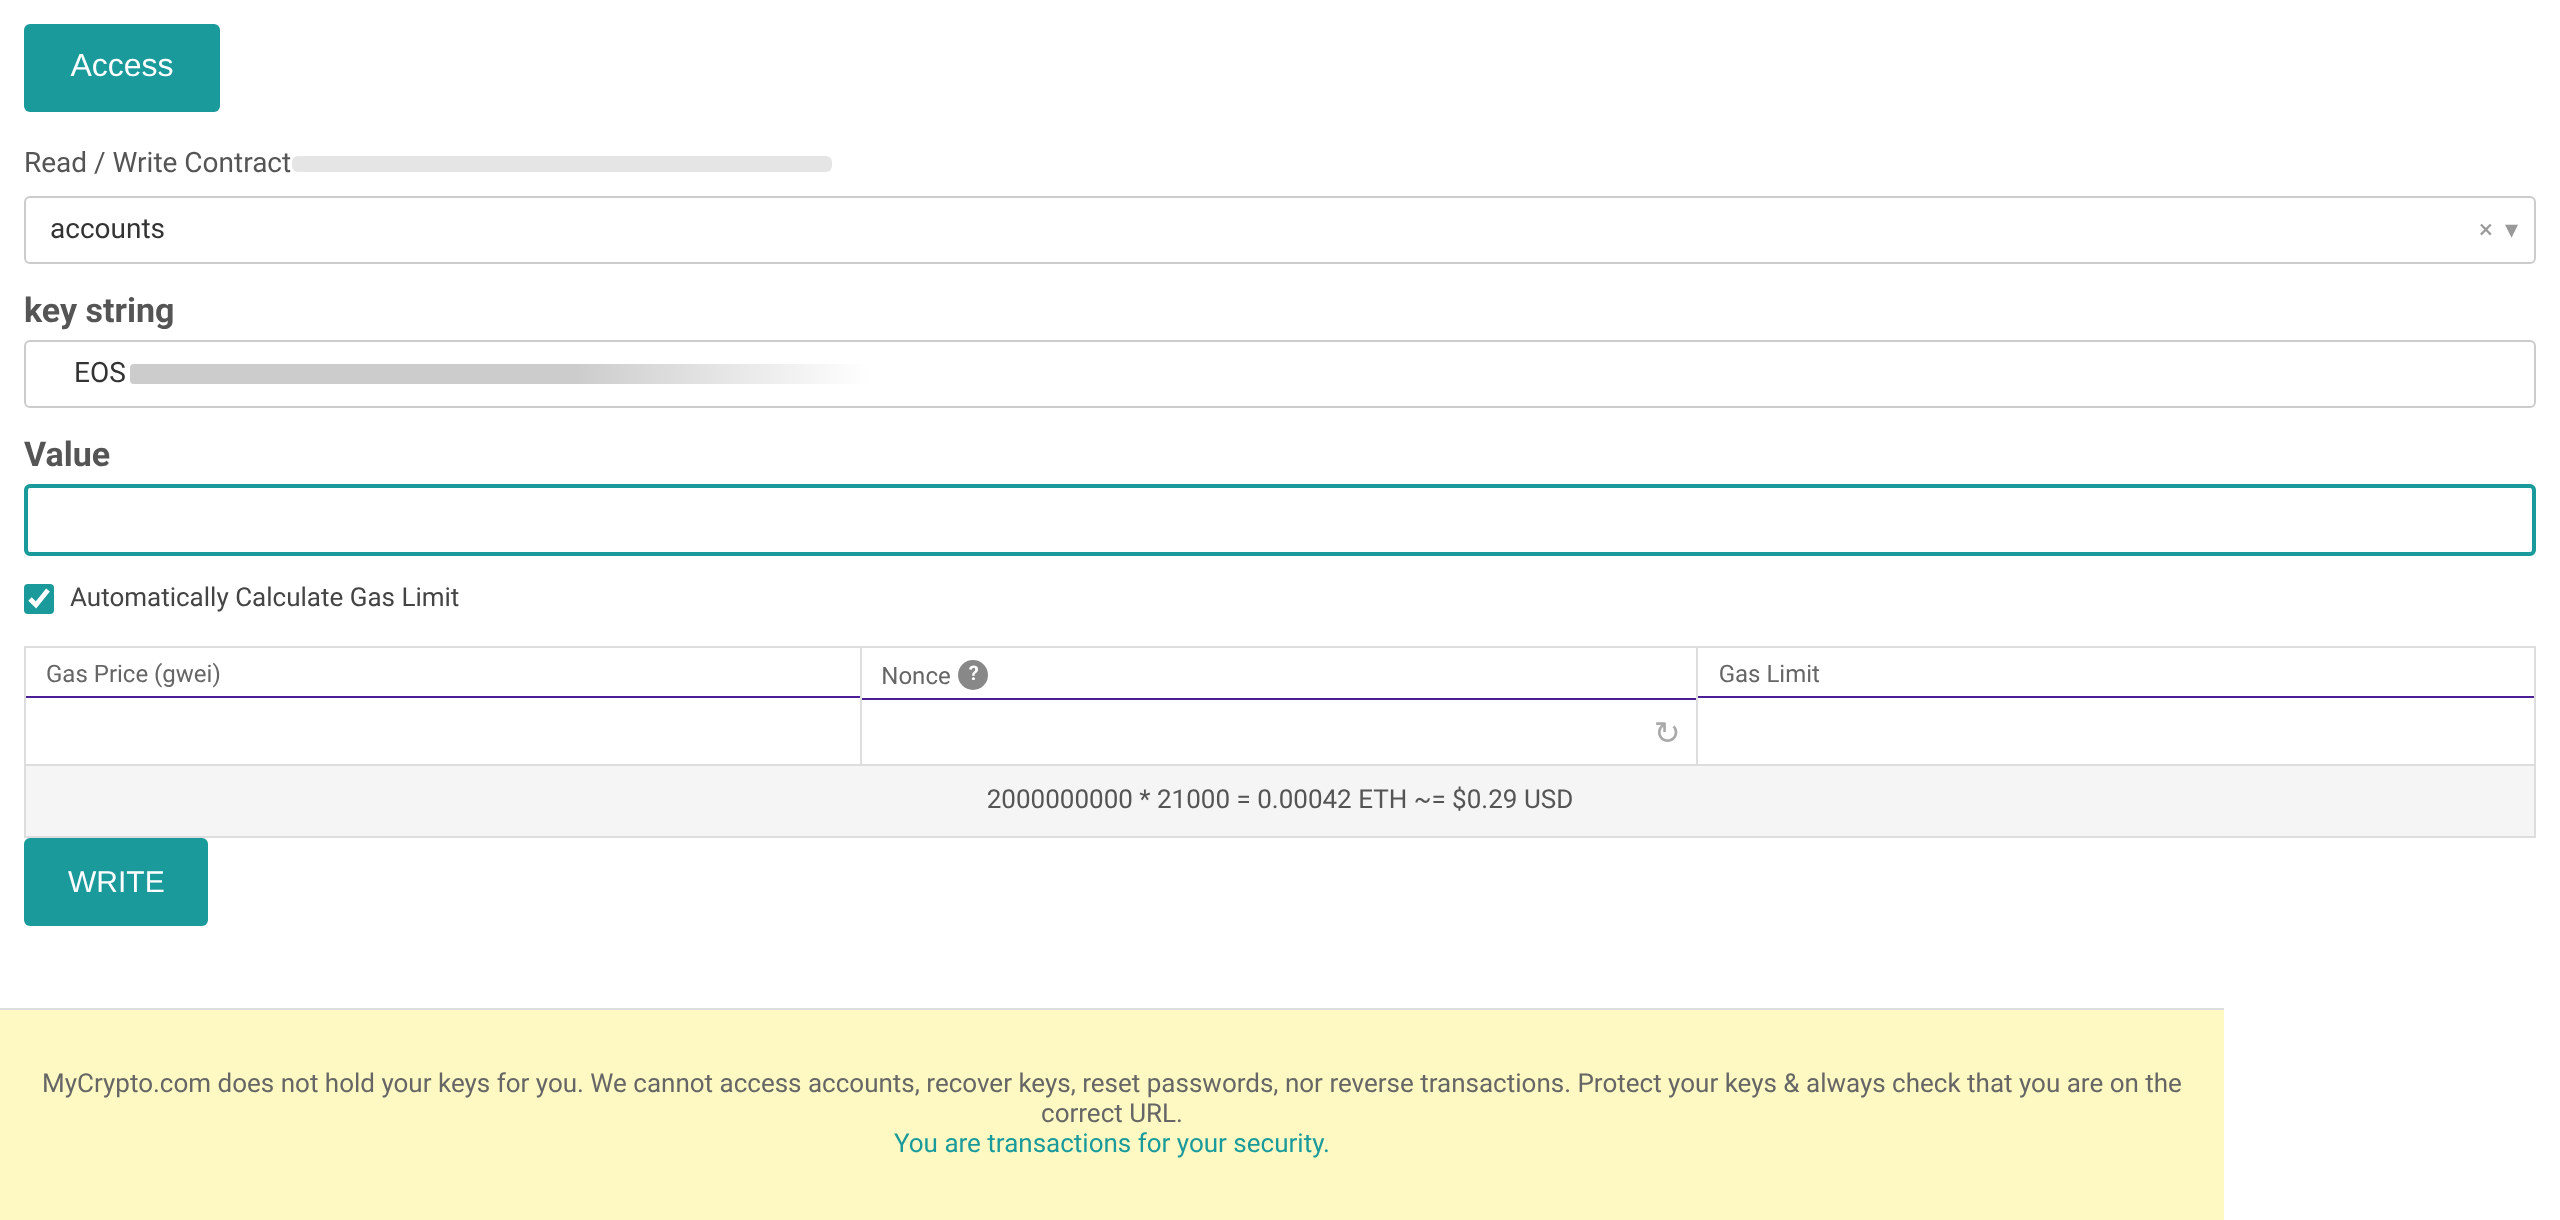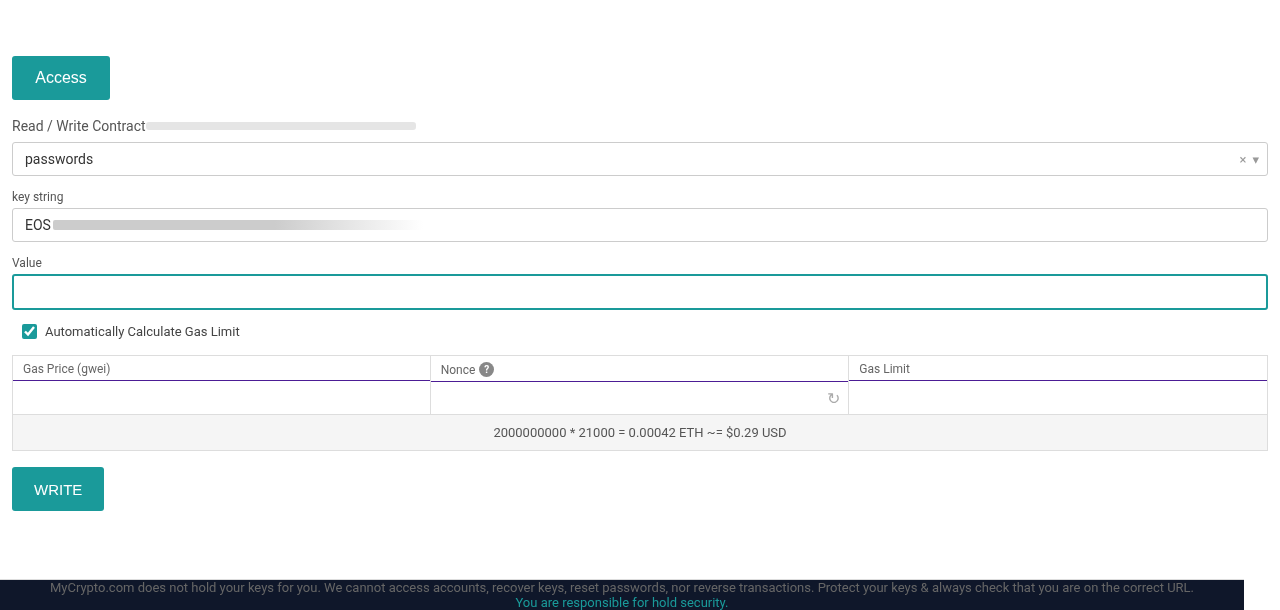--- a/index.html
+++ b/index.html
@@ -26,21 +26,20 @@
       color: #fff;
       border: none;
       padding: 8px 20px;
       font-size: 16px;
       font-weight: 500;
       cursor: pointer;
       border-radius: 3px;
       margin-bottom: 18px;
       min-width: 98px;
       min-height: 44px;
-      margin-top: 44px;
     }
 
     .section-header {
       display: flex;
       align-items: center;
       justify-content: flex-start;
       margin-bottom: 8px;
     }
 
     .section-title {
@@ -87,44 +86,43 @@
       cursor: pointer;
       color: #999;
     }
 
     .select-chevron {
       cursor: pointer;
       color: #999;
     }
 
     .field-label {
-      font-size: 12px;
+      font-size: 17px;
       color: #555;
       margin-bottom: 4px;
-      font-weight: 400;
+      font-weight: 700;
     }
 
     .value-input {
       width: 100%;
       border: 2px solid #1a9a9a;
       border-radius: 3px;
       padding: 8px 12px;
       font-size: 14px;
       color: #333;
       outline: none;
       background: #fff;
       margin-bottom: 14px;
     }
 
     .checkbox-row {
       display: flex;
       align-items: flex-end;
       gap: 8px;
       margin-bottom: 16px;
-      margin-left: 10px;
     }
 
     .checkbox-row input[type="checkbox"] {
       width: 15px;
       height: 15px;
       accent-color: #1a9a9a;
     }
 
     .checkbox-label {
       font-size: 13px;
@@ -180,48 +178,48 @@
     }
 
     .gas-summary {
       background: #f5f5f5;
       border: 1px solid #ddd;
       border-top: none;
       padding: 10px;
       text-align: center;
       font-size: 13px;
       color: #555;
-      margin-bottom: 16px;
+      margin-bottom: 0;
     }
 
     .write-btn {
       background-color: #1a9a9a;
       color: #fff;
       border: none;
       padding: 0 22px;
       font-size: 15px;
       font-weight: 500;
       cursor: pointer;
       border-radius: 3px;
       min-width: 90px;
       min-height: 44px;
       margin-bottom: 30px;
     }
 
     .footer {
-      background: #0f172a;
+      background: #fef9c3;
       border-top: 1px solid #ddd;
-      padding: 0 0;
+      padding: 30px 0;
       text-align: center;
       font-size: 13px;
       color: #666;
       position: fixed;
       bottom: 0;
       left: 0;
-      width: 1244px;
+      width: 1112px;
     }
 
     .footer a {
       color: #1a9a9a;
       text-decoration: none;
     }
 
     .help-icon {
       display: inline-block;
       width: 15px;
@@ -235,21 +233,21 @@
       cursor: pointer;
       font-weight: bold;
     }
 
     .eos-input-display {
       display: flex;
       align-items: center;
       width: 100%;
       border: 1px solid #ccc;
       border-radius: 3px;
-      padding: 8px 12px;
+      padding: 8px 24px;
       font-size: 14px;
       background: #fff;
       margin-bottom: 14px;
       color: #333;
     }
 
     .eos-prefix {
       color: #333;
       margin-right: 2px;
     }
@@ -272,21 +270,21 @@
   </div>
 
   
   <div class="section-header">
     <span class="section-title">Read / Write Contract</span>
     <div class="header-bar"></div>
   </div>
 
   
   <div class="select-wrapper">
-    <span class="select-value">passwords</span>
+    <span class="select-value">accounts</span>
     <div class="select-controls">
       <span class="select-x">×</span>
       <span class="select-chevron">▾</span>
     </div>
   </div>
 
   
   <div class="field-label">key string</div>
   <div class="eos-input-display">
     <span class="eos-prefix">EOS</span>
@@ -339,14 +337,14 @@
   
   <div class="gas-summary">2000000000 * 21000 = 0.00042 ETH ~= $0.29 USD</div>
 
   
   <button class="write-btn">WRITE</button>
 </div>
 
 <div class="footer">
   <span>MyCrypto.com does not hold your keys for you. We cannot access accounts, recover keys, reset passwords, nor reverse transactions. Protect your keys &amp; always check that you are on the correct URL.</span>
   <br>
-  <a href="#">You are responsible for hold security.</a>
+  <a href="#">You are transactions for your security.</a>
 </div>
 
 </body></html>

